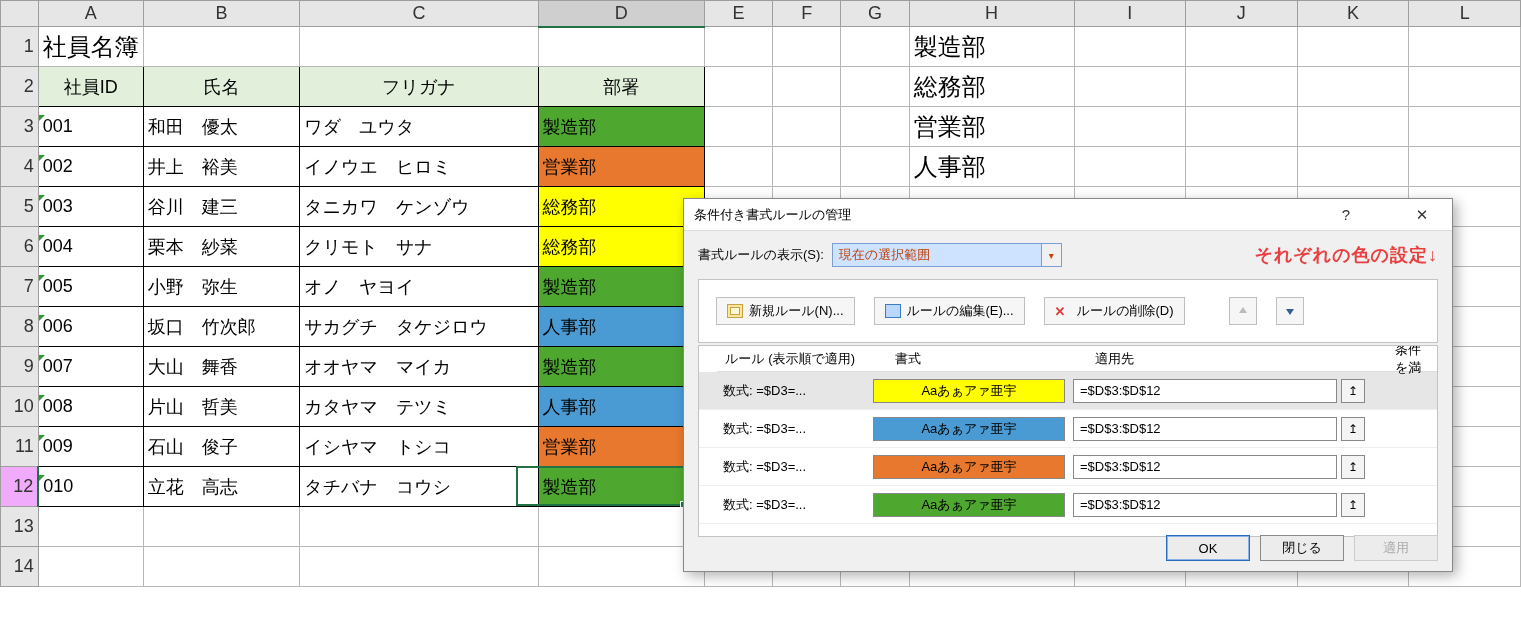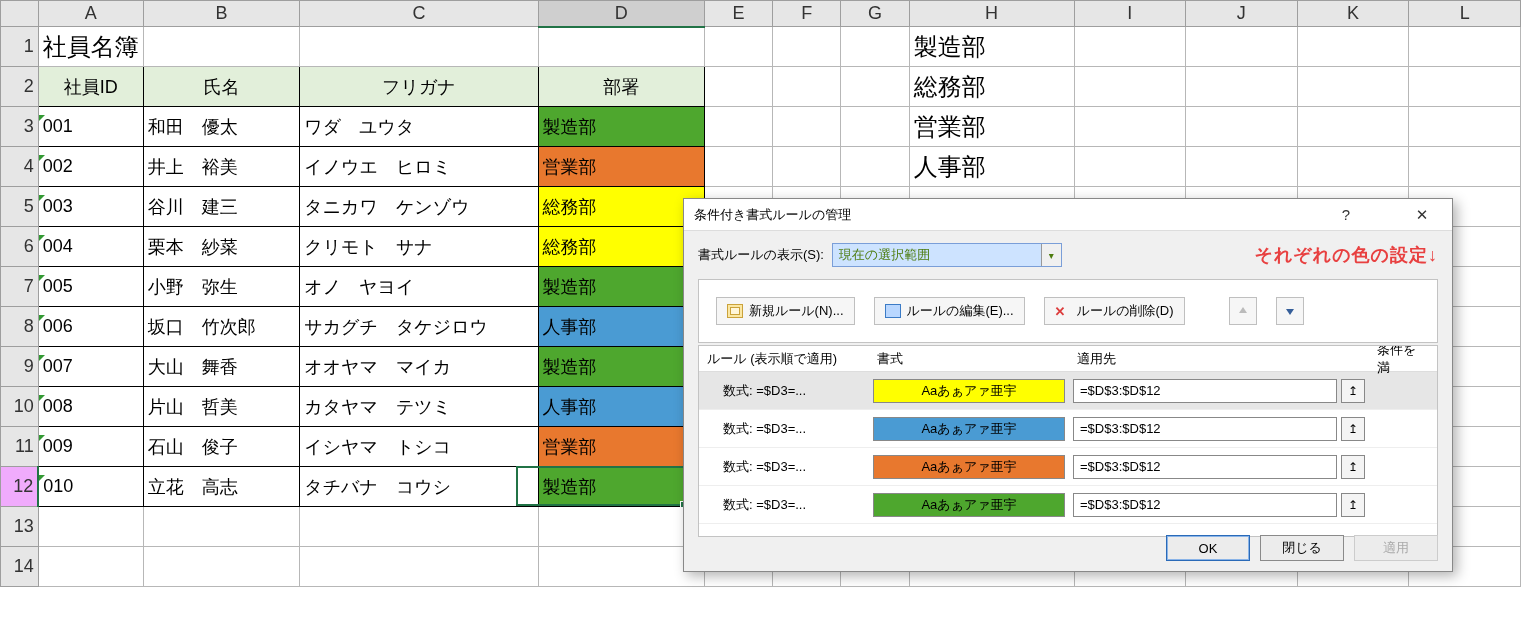--- a/index.html
+++ b/index.html
@@ -89,21 +89,21 @@
   .dialog .titlebar{
     height:32px; background:#fff; border-bottom:1px solid #ddd;
     display:flex; align-items:center; padding:0 10px;gap:36px;
   }
   .dialog .titlebar .title{flex:1;}
   .dialog .titlebar .tbtn{width:40px;text-align:center;font-size:15px;color:#333;}
   .dialog .body{padding:12px 14px 8px 14px;}
   .dialog .row1{display:flex;align-items:center;gap:8px;margin-bottom:12px;}
   .dialog .combo{
     width:230px;height:24px;border:1px solid #7a9ed8;background:#cde3ff;
-    display:flex;align-items:center;padding:0 6px;position:relative;color:#4d7c0f;
+    display:flex;align-items:center;padding:0 6px;position:relative;color:#c2410c;
   }
   .dialog .combo .caret{
     position:absolute;right:0;top:0;bottom:0;width:20px;background:#f0f0f0;
     border-left:1px solid #999;display:flex;align-items:center;justify-content:center;font-size:10px;
   }
   .annot{color:#e84040;font-weight:bold;font-size:18px;margin-left:auto;letter-spacing:1px;}
   .dialog .toolbar{
     display:flex;gap:19px;background:#fff;border:1px solid #c3c3c3;padding:17px;margin-bottom:2px;
   }
   .dialog .toolbar .btn{
@@ -118,21 +118,21 @@
   .dialog .toolbar .navbtn{
     width:28px;height:28px;border:1px solid #bfbfbf;background:#f6f6f6;
     display:flex;align-items:center;justify-content:center;color:#355e99;
   }
   .dialog .toolbar .navbtn.dis{color:#bbb;}
 
   .rules{
     background:#fff;border:1px solid #c3c3c3;height:192px;overflow:hidden;
   }
   .rules .rhead{
-    display:flex;border-bottom:1px solid #ddd;height:26px;align-items:center;font-size:13px;
+    display:flex;border-bottom:1px solid #ddd;height:26px;align-items:center;font-size:13px;margin-left:18px;
   }
   .rules .rhead div{padding:0 8px;}
   .rules .rrow{
     display:flex;height:38px;align-items:center;border-bottom:1px solid #eee;
   }
   .rules .rrow.sel{background:#e6e6e6;}
   .rules .c1{width:170px;padding-left:24px;}
   .rules .c2{width:200px;padding:4px;}
   .rules .c3{width:300px;padding:4px;display:flex;gap:4px;}
   .rules .c4{flex:1;padding-left:6px;}

